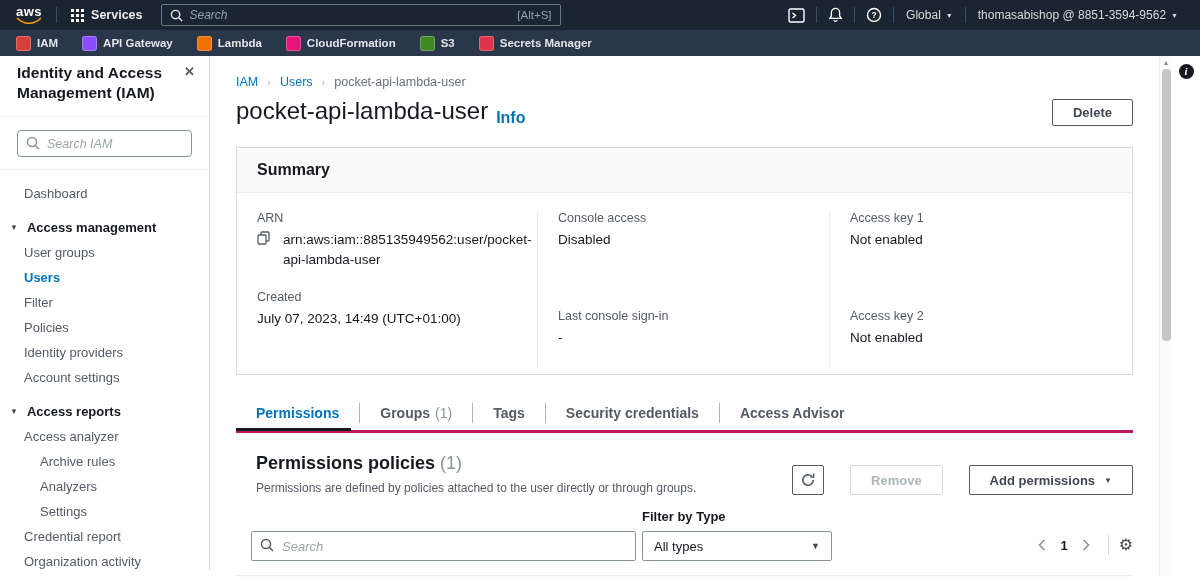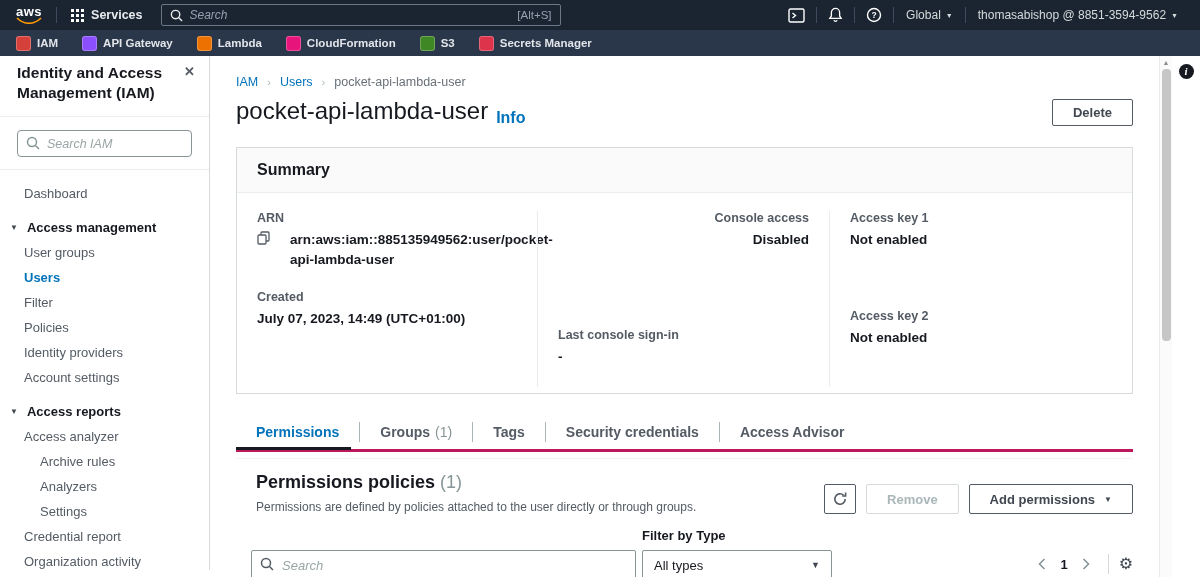--- a/index.html
+++ b/index.html
@@ -57,41 +57,41 @@
   .delete-btn { margin-left:auto; margin-top:2px; }
 
   
   .card { margin-top:20px; border:1px solid #d5dbdb; background:#fff; }
   .card-header { background:#fafafa; border-bottom:1px solid #eaeded; padding:13px 20px; font-size:16px; font-weight:bold; }
   .card-body { display:flex; padding:18px 0 6px 0; }
   .sum-col { width:300px; padding:0 20px; }
   .sum-col + .sum-col { border-left:1px solid #eaeded; }
   .sum-col.c2 { width:292px; }
   .sum-col.c3 { flex:1; }
-  .field { margin-bottom:21px;font-weight:bold; }
+  .field { margin-bottom:21px; }
   .field .lbl { font-size:12.5px; color:#545b64; margin-bottom:5px; }
   .field .val { font-size:13.5px; color:#16191f; line-height:1.45; }
-  .arn-val { display:flex; gap:20px; align-items:flex-start; }
+  .arn-val { display:flex; gap:13px; align-items:flex-start; }
   .copy-icon { flex:0 0 auto; margin-top:1px; cursor:pointer; }
 
   
   .tabs { margin-top:21px; display:flex; align-items:stretch; border-bottom:3px solid #be185d; height:37px; }
   .tab { display:flex; align-items:center; padding:0 20px; font-size:14px; font-weight:bold; color:#545b64; cursor:pointer; position:relative; white-space:nowrap; }
   .tab .cnt { color:#879596; font-weight:400; margin-left:5px; }
   .tab.active { color:#0073bb; }
   .tab.active::after { content:""; position:absolute; left:0; right:8px; bottom:-1px; height:3px; background:#16191f; }
   .tab-div { width:1px; background:#aab7b8; margin:7px 0; }
 
   
   .pol-section { margin-top:6px; border-top:1px solid #f2f3f3; }
   .pol-head { display:flex; align-items:flex-end; padding:13px 0 0 20px; }
   .pol-title { font-size:18px; font-weight:bold; }
   .pol-title .cnt { color:#879596; font-weight:400; }
   .pol-desc { font-size:12px; color:#545b64; margin-top:7px; }
-  .pol-actions { margin-left:auto; display:flex; gap:10px; }
+  .pol-actions { margin-left:auto; display:flex; gap:26px; }
   .icon-btn { width:32px; height:30px; border:1px solid #545b64; border-radius:2px; background:#fff; display:flex; align-items:center; justify-content:center; cursor:pointer; }
   .btn.disabled { border-color:#d5dbdb; color:#aab7b8; cursor:default; }
   .add-btn { display:flex; align-items:center; gap:9px; }
   .add-btn .caret { color:#414750; font-size:8px; }
 
   .filter-row { display:flex; align-items:flex-end; margin-top:14px; padding-left:15px; }
   .pol-search { position:relative; width:385px; }
   .pol-search input { width:100%; height:30px; border:1px solid #879596; border-radius:2px; padding:0 8px 0 30px; font-size:13px; font-family:inherit; outline:none; }
   .pol-search input::placeholder { color:#9aa5a6; font-style:italic; }
   .pol-search-icon { position:absolute; left:9px; top:7px; }
@@ -288,21 +288,21 @@
             </span>
             <span>arn:aws:iam::885135949562:user/pocket-api-lambda-user</span>
           </div>
         </div>
         <div class="field">
           <div class="lbl">Created</div>
           <div class="val">July 07, 2023, 14:49 (UTC+01:00)</div>
         </div>
       </div>
       <div class="sum-col c2">
-        <div class="field" style="margin-bottom:78px;text-align:right;">
+        <div class="field" style="margin-bottom:59px;">
           <div class="lbl">Console access</div>
           <div class="val">Disabled</div>
         </div>
         <div class="field">
           <div class="lbl">Last console sign-in</div>
           <div class="val">-</div>
         </div>
       </div>
       <div class="sum-col c3">
         <div class="field" style="margin-bottom:59px;">

